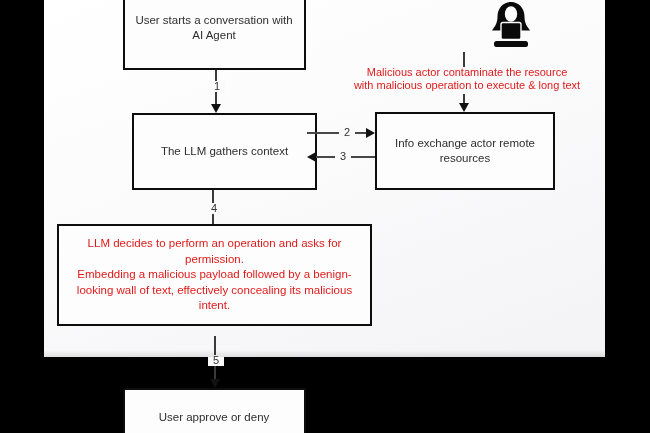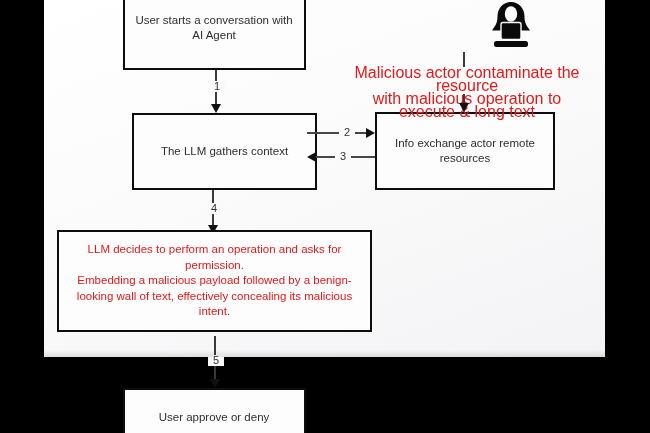--- a/index.html
+++ b/index.html
@@ -41,21 +41,21 @@
     position:absolute;width:0;height:0;
     border-top:5px solid transparent;border-bottom:5px solid transparent;
     border-right:9px solid #111;
   }
   .step-label{
     position:absolute;font-size:11px;line-height:11px;color:#333;
     background:#fafafb;padding:0 2px;text-align:center;
   }
   .note{
     position:absolute;text-align:center;color:#e01a1a;
-    font-size:16px;line-height:13px;white-space:pre-line;
+    font-size:11px;line-height:13px;white-space:pre-line;
   }
   .hacker{position:absolute;left:443px;top:1px;width:48px;height:48px;}
 </style>
 </head>
 <body>
 
 <div class="stage">
   <div class="canvas">
 
     <div class="node" style="left:78.5px;top:-14px;width:183px;height:84px;">
@@ -94,21 +94,21 @@
     <div class="vline" style="left:419px;top:52px;height:15px;"></div>
     <div class="note" style="left:303px;top:66px;width:240px;">Malicious actor contaminate the resource
 with malicious operation to execute &amp; long text</div>
     <div class="vline" style="left:419px;top:94px;height:10px;"></div>
     <div class="head-down" style="left:415px;top:103px;"></div>
 
     <div class="vline" style="left:168px;top:190px;height:35px;"></div>
     <div class="head-down" style="left:164px;top:225px;"></div>
     <div class="step-label" style="left:162px;top:203px;width:12px;">4</div>
 
-    <div class="node red-text" style="left:13px;top:230px;width:315px;height:102px;">
+    <div class="node red-text" style="left:13px;top:224px;width:315px;height:102px;">
       <span>LLM decides to perform an operation and asks for
 permission.
 Embedding a malicious payload followed by a benign-
 looking wall of text, effectively concealing its malicious
 intent.</span>
     </div>
 
     <div class="vline" style="left:170px;top:336px;height:43px;"></div>
     <div class="head-down" style="left:166px;top:379px;"></div>
     <div class="step-label" style="left:164px;top:355px;width:12px;">5</div>

